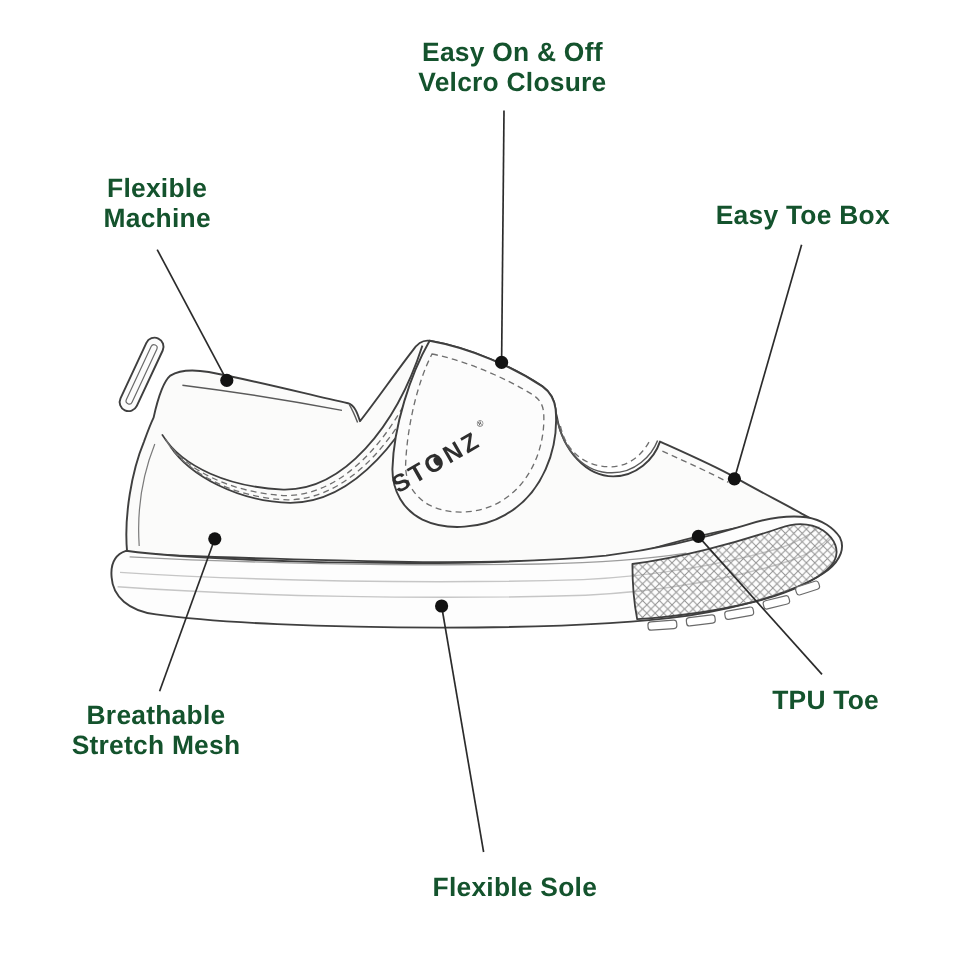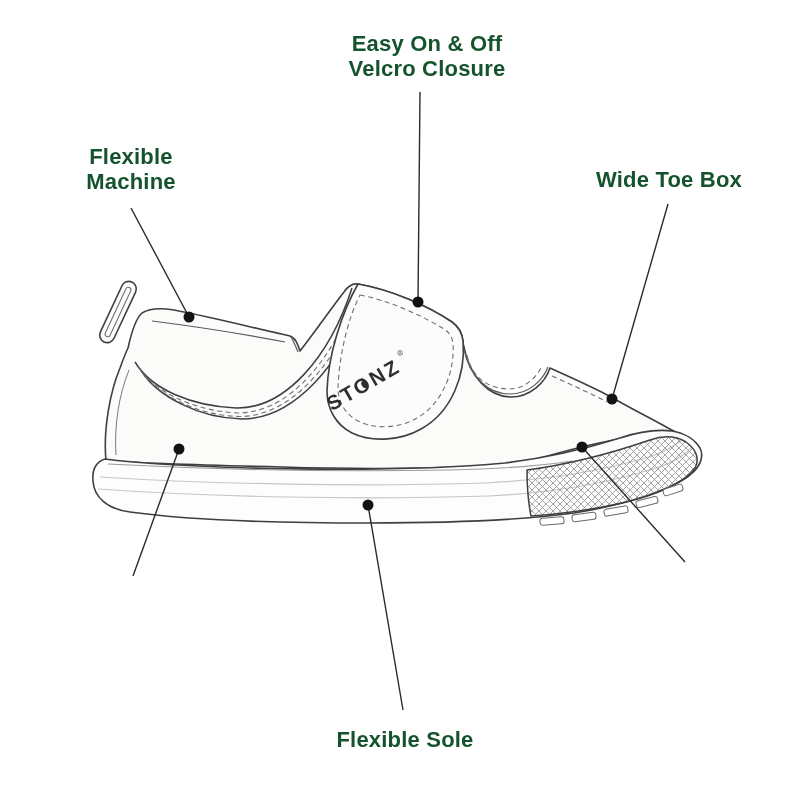--- a/index.html
+++ b/index.html
@@ -149,26 +149,29 @@
     <span>Easy On &amp; Off</span>
     <span>Velcro Closure</span>
   </div>
 
   <div class="callout-label" style="left:131px;top:144px">
     <span>Flexible</span>
     <span>Machine</span>
   </div>
 
   <div class="callout-label" style="left:669px;top:167px">
-    <span>Wide Toe Box</span>
+    <span>Easy Toe Box</span>
   </div>
 
   <div class="callout-label" style="left:130px;top:583px">
+    <span>Breathable</span>
+    <span>Stretch Mesh</span>
   </div>
 
   <div class="callout-label" style="left:688px;top:571px">
+    <span>TPU Toe</span>
   </div>
 
-  <div class="callout-label" style="left:405px;top:727px">
+  <div class="callout-label" style="left:429px;top:727px">
     <span>Flexible Sole</span>
   </div>
 
 </div>
 
 </body></html>

